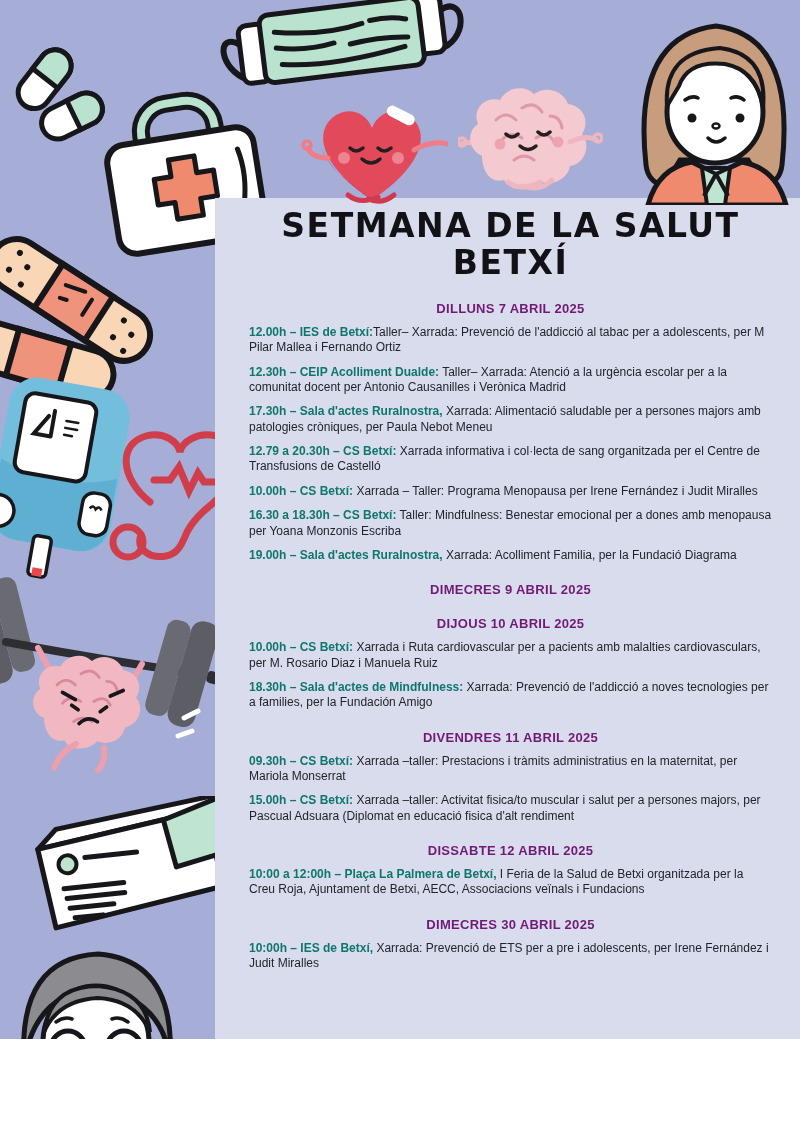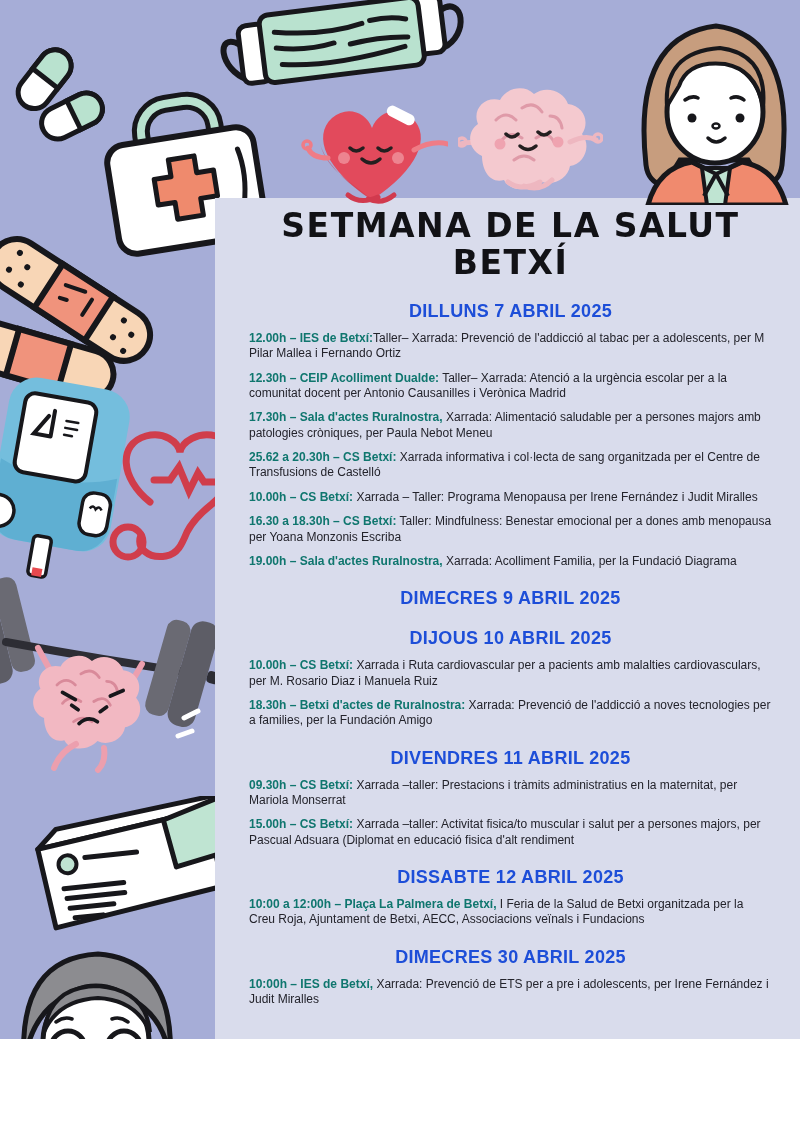--- a/index.html
+++ b/index.html
@@ -2,21 +2,21 @@
 <html><head>
 <meta charset="utf-8">
 <style>
   html,body{margin:0;padding:0;}
   .poster{position:relative;width:800px;height:1039px;background:#a6add7;overflow:hidden;
           font-family:"Liberation Sans",sans-serif;color:#23232b;}
   .panel{position:absolute;left:215px;top:198px;width:585px;height:844px;background:#d9dcec;
          padding:8px 28px 0 34px;box-sizing:border-box;z-index:2;}
   .title{font-size:33px;font-weight:800;letter-spacing:1.5px;line-height:1.12;text-align:center;
          color:#121216;margin:2px 0 10px;font-family:"DejaVu Sans","Liberation Sans",sans-serif;}
-  .day-header{font-size:18px;font-weight:800;color:#1d4ed8;text-align:center;margin:19px 0 2px;
+  .day-header{font-size:13px;font-weight:800;color:#701a75;text-align:center;margin:19px 0 2px;
               letter-spacing:.3px;}
   .ev{font-size:12px;margin:9px 0;line-height:1.28;color:#23232b;}
   .ev b{font-weight:800;color:#0f766e;}
   .footerbar{position:absolute;left:215px;top:1042px;width:585px;height:89px;background:#e7e9f3;
              display:flex;align-items:center;gap:9px;padding:0 8px 0 18px;box-sizing:border-box;z-index:3;}
   .gva{display:flex;align-items:center;gap:5px;}
   .gva-text{font-size:10px;font-weight:700;letter-spacing:.6px;color:#2b2b2e;line-height:1.15;}
   .gva-sep{width:1px;height:26px;background:#555;margin:0 4px;}
   .aciara{font-size:10px;font-weight:700;color:#a16207;line-height:1.05;}
   .dept{display:flex;flex-direction:column;align-items:center;}
@@ -244,37 +244,37 @@
     <div class="title">
       <div>SETMANA DE LA SALUT</div>
       <div>BETXÍ</div>
     </div>
 
     <section>
       <div class="day-header">DILLUNS 7 ABRIL 2025</div>
       <p class="ev"><b>12.00h – IES de Betxí:</b><span>Taller– Xarrada: Prevenció de l'addicció al tabac per a adolescents, per M Pilar Mallea i Fernando Ortiz</span></p>
       <p class="ev"><b>12.30h – CEIP Acolliment Dualde:</b><span> Taller– Xarrada: Atenció a la urgència escolar per a la comunitat docent per Antonio Causanilles i Verònica Madrid</span></p>
       <p class="ev"><b>17.30h – Sala d'actes Ruralnostra,</b><span> Xarrada: Alimentació saludable per a persones majors amb patologies cròniques, per Paula Nebot Meneu</span></p>
-      <p class="ev"><b>25.62 a 20.30h – CS Betxí:</b><span> Xarrada informativa i col·lecta de sang organitzada per el Centre de Transfusions de Castelló</span></p>
+      <p class="ev"><b>12.79 a 20.30h – CS Betxí:</b><span> Xarrada informativa i col·lecta de sang organitzada per el Centre de Transfusions de Castelló</span></p>
     </section>
 
     <section>
       <p class="ev"><b>10.00h – CS Betxí:</b><span> Xarrada – Taller: Programa Menopausa per Irene Fernández i Judit Miralles</span></p>
       <p class="ev"><b>16.30 a 18.30h – CS Betxí:</b><span> Taller: Mindfulness: Benestar emocional per a dones amb menopausa per Yoana Monzonis Escriba</span></p>
       <p class="ev"><b>19.00h – Sala d'actes Ruralnostra,</b><span> Xarrada: Acolliment Familia, per la Fundació Diagrama</span></p>
     </section>
 
     <section>
       <div class="day-header">DIMECRES 9 ABRIL 2025</div>
     </section>
 
     <section>
       <div class="day-header">DIJOUS 10 ABRIL 2025</div>
       <p class="ev"><b>10.00h – CS Betxí:</b><span> Xarrada i Ruta cardiovascular per a pacients amb malalties cardiovasculars, per M. Rosario Diaz i Manuela Ruiz</span></p>
-      <p class="ev"><b>18.30h – Betxi d'actes de Ruralnostra:</b><span> Xarrada: Prevenció de l'addicció a noves tecnologies per a families, per la Fundación Amigo</span></p>
+      <p class="ev"><b>18.30h – Sala d'actes de Mindfulness:</b><span> Xarrada: Prevenció de l'addicció a noves tecnologies per a families, per la Fundación Amigo</span></p>
     </section>
 
     <section>
       <div class="day-header">DIVENDRES 11 ABRIL 2025</div>
       <p class="ev"><b>09.30h – CS Betxí:</b><span> Xarrada –taller: Prestacions i tràmits administratius en la maternitat, per Mariola Monserrat</span></p>
       <p class="ev"><b>15.00h – CS Betxí:</b><span> Xarrada –taller: Activitat fisica/to muscular i salut per a persones majors, per Pascual Adsuara (Diplomat en educació fisica d'alt rendiment</span></p>
     </section>
 
     <section>
       <div class="day-header">DISSABTE 12 ABRIL 2025</div>

